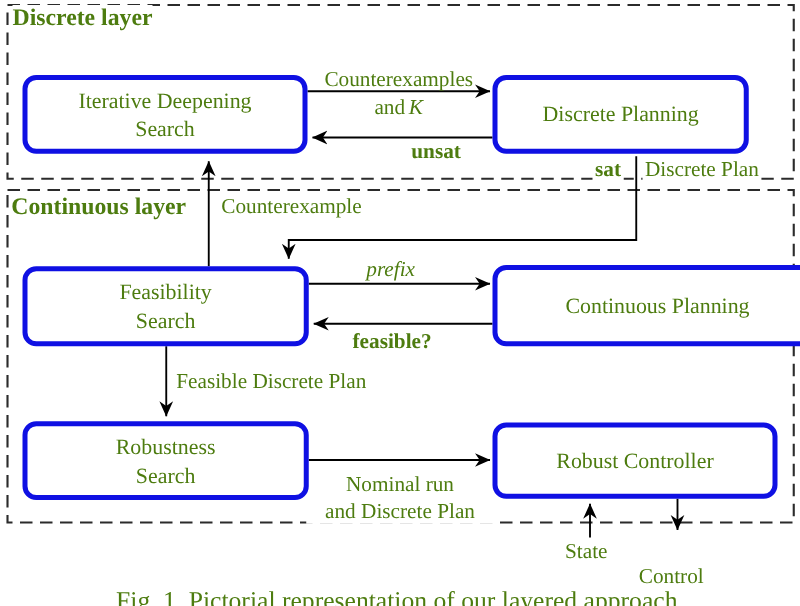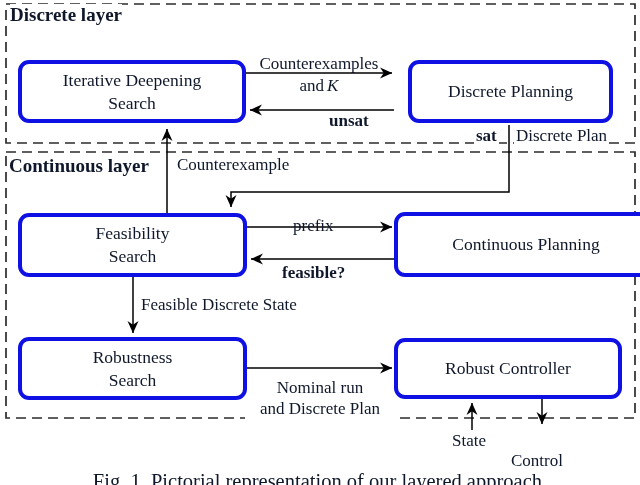--- a/index.html
+++ b/index.html
@@ -1,48 +1,48 @@
 <!DOCTYPE html>
 <html><head>
 <meta charset="utf-8">
 <style>
   html,body { margin:0; padding:0; background:#ffffff; }
   #stage {
     position:relative; width:640px; height:485px; overflow:hidden;
     background:#ffffff;
     font-family:"Liberation Serif","DejaVu Serif",serif;
-    color:#0f172a;
+    color:#4d7c0f;
   }
   #edges { position:absolute; left:0; top:0; z-index:1; }
 
   .node {
     position:absolute; z-index:3; box-sizing:border-box;
     background:#ffffff; border:4.5px solid #0f10e3; border-radius:11px;
     display:flex; flex-direction:column; justify-content:center; align-items:center;
     font-size:17.5px; line-height:23px; text-align:center;
   }
   #node-ids { left:18px;  top:60px;  width:228px; height:63px; }
-  #node-dp  { left:408px; top:60px;  width:205px; height:63px; }
+  #node-dp  { left:394px; top:60px;  width:205px; height:63px; }
   #node-fs  { left:18px;  top:213px; width:229px; height:64px; }
   #node-cp  { left:394px; top:212px; width:264px; height:65px; }
   #node-rs  { left:18px;  top:337px; width:229px; height:63px; }
   #node-rc  { left:394px; top:338px; width:228px; height:61px; }
 
   .lbl { position:absolute; z-index:2; font-size:17px; white-space:nowrap; }
   .bold { font-weight:bold; }
   .bg   { background:#ffffff; padding:0 2px; }
   #lbl-discrete-layer   { left:10px;  top:4px;   font-size:19px; font-weight:bold; background:#fff; }
   #lbl-continuous-layer { left:9px;   top:155px; font-size:19px; font-weight:bold; background:#fff; }
   #lbl-counterexamples  { left:240px; top:24px;  width:158px; text-align:center; line-height:22px; white-space:normal;margin-top:29px; }
   #lbl-counterexamples .k { font-style:italic; margin-left:3px; }
   #lbl-unsat            { left:329px; top:111px; }
   #lbl-sat              { left:474px; top:126px; }
   #lbl-discrete-plan    { left:514px; top:126px; }
   #lbl-counterexample   { left:177px; top:155px; }
-  #lbl-prefix           { left:293px; top:216px; }
+  #lbl-prefix           { left:293px; top:206px;font-style:italic; }
   #lbl-feasible         { left:282px; top:263px; }
   #lbl-fdp              { left:141px; top:295px; }
   #lbl-nominal          { left:245px; top:377px; width:150px; text-align:center; line-height:21px; white-space:normal; background:#fff; }
   #lbl-state            { left:452px; top:431px; }
   #lbl-control          { left:511px; top:431px;margin-top:20px; }
   #caption { position:absolute; z-index:2; left:0; top:470px; width:640px;
              text-align:center; font-size:20.5px; white-space:nowrap; }
 </style>
 </head>
 <body>
@@ -101,21 +101,21 @@
   <div class="lbl" id="lbl-counterexamples">
     <span>Counterexamples</span><br>
     <span>and</span><span class="k">K</span>
   </div>
   <div class="lbl bold" id="lbl-unsat">unsat</div>
   <div class="lbl bold bg" id="lbl-sat">sat</div>
   <div class="lbl bg" id="lbl-discrete-plan">Discrete Plan</div>
   <div class="lbl" id="lbl-counterexample">Counterexample</div>
   <div class="lbl" id="lbl-prefix">prefix</div>
   <div class="lbl bold" id="lbl-feasible">feasible?</div>
-  <div class="lbl" id="lbl-fdp">Feasible Discrete State</div>
+  <div class="lbl" id="lbl-fdp">Feasible Discrete Plan</div>
   <div class="lbl" id="lbl-nominal">
     <span>Nominal run</span><br>
     <span>and Discrete Plan</span>
   </div>
   <div class="lbl" id="lbl-state">State</div>
   <div class="lbl" id="lbl-control">Control</div>
 
   <div id="caption">Fig. 1. Pictorial representation of our layered approach.</div>
 </div>
 

